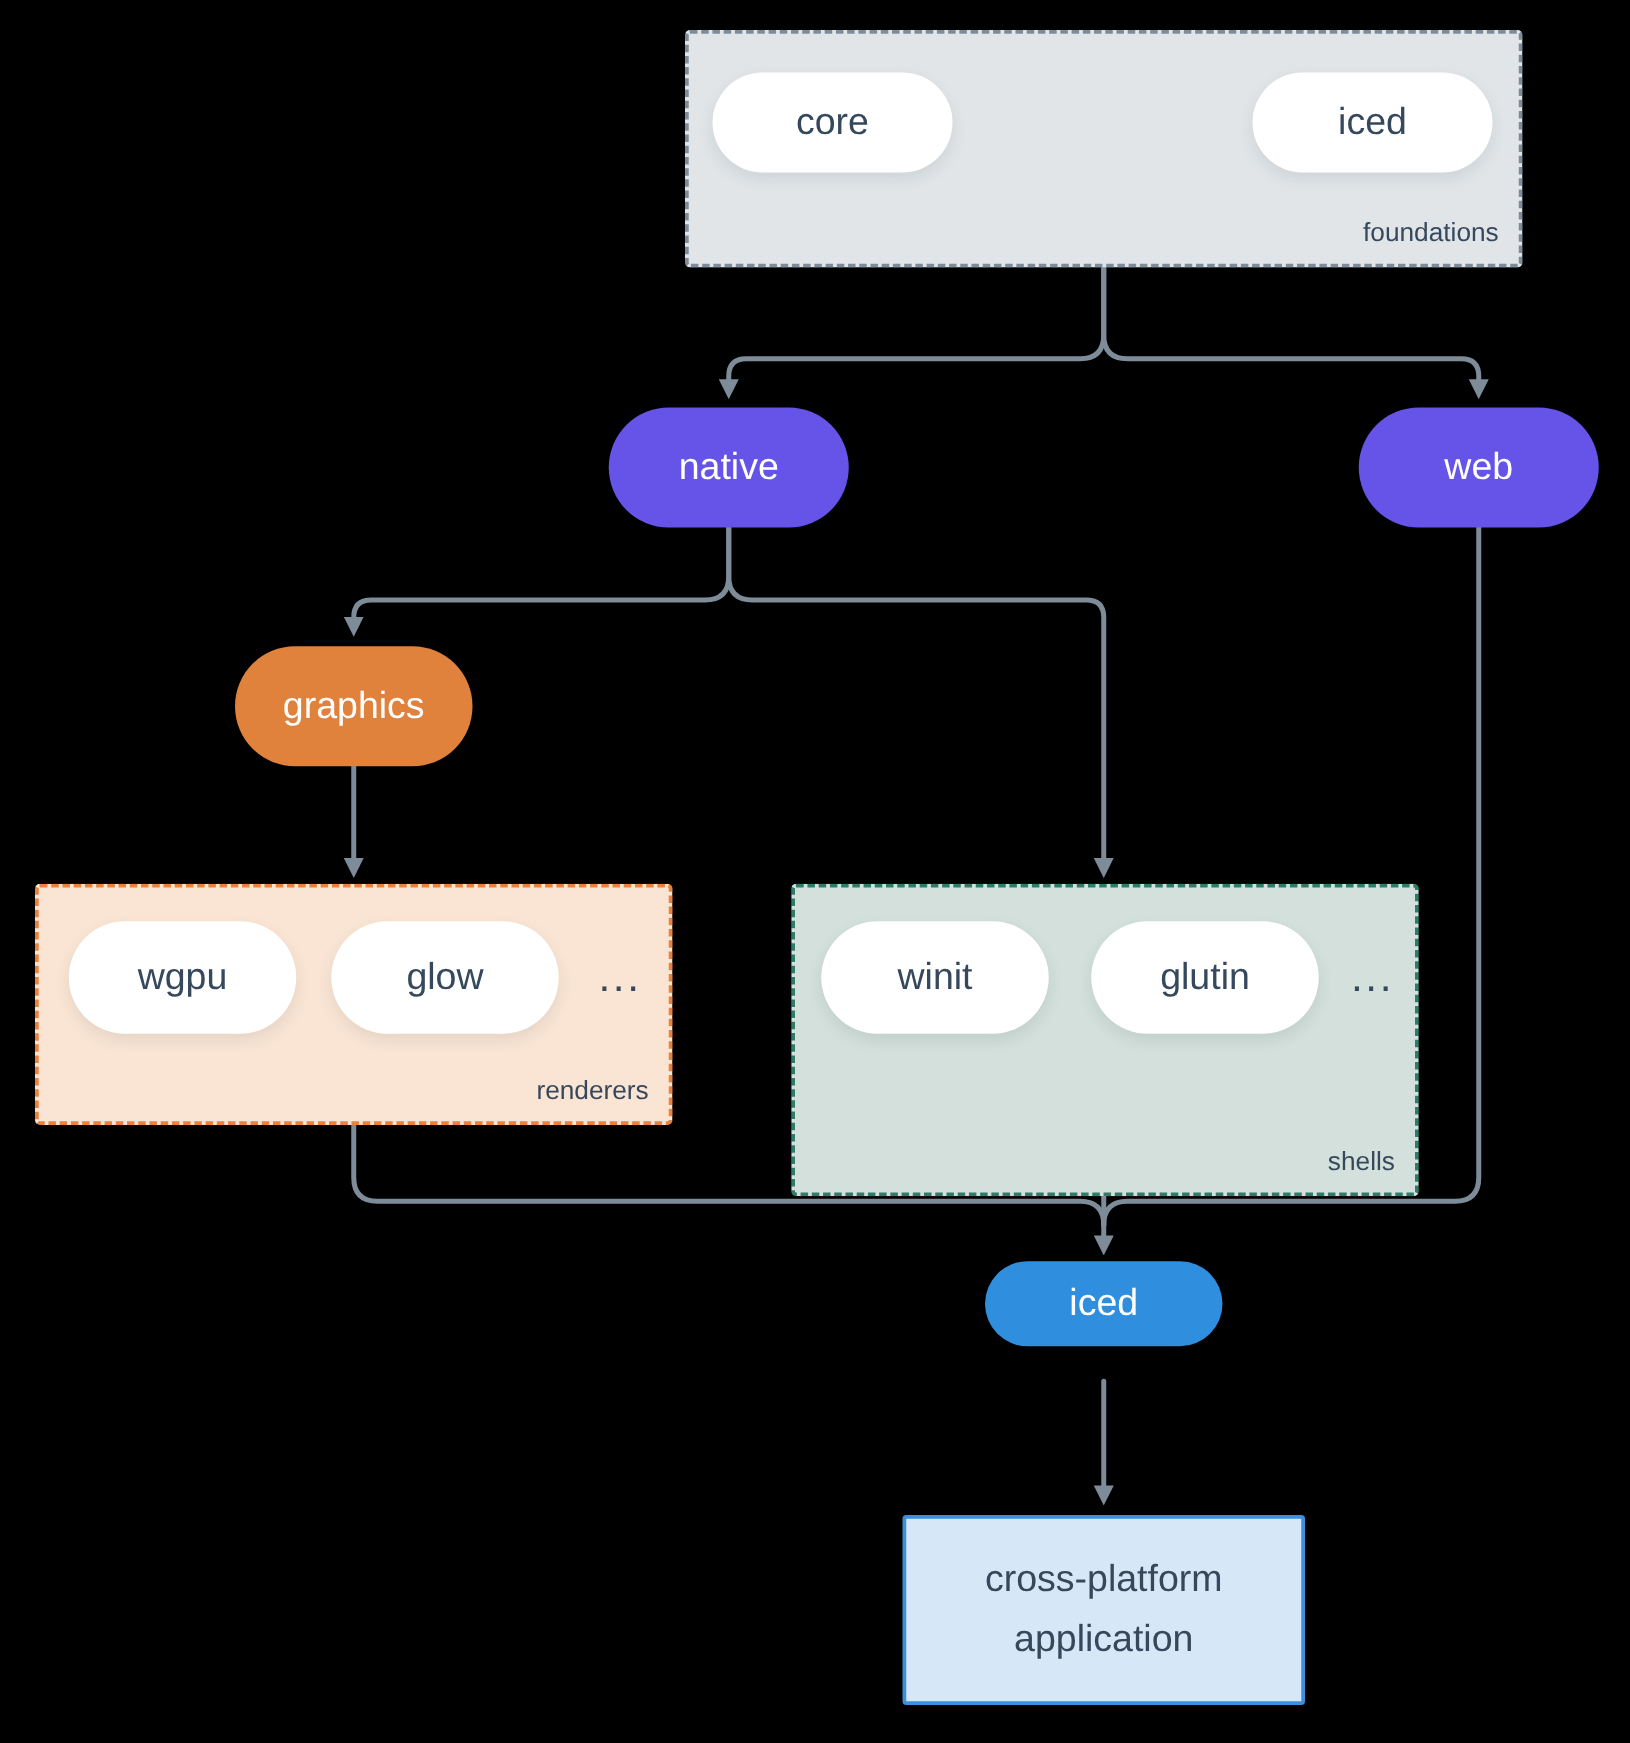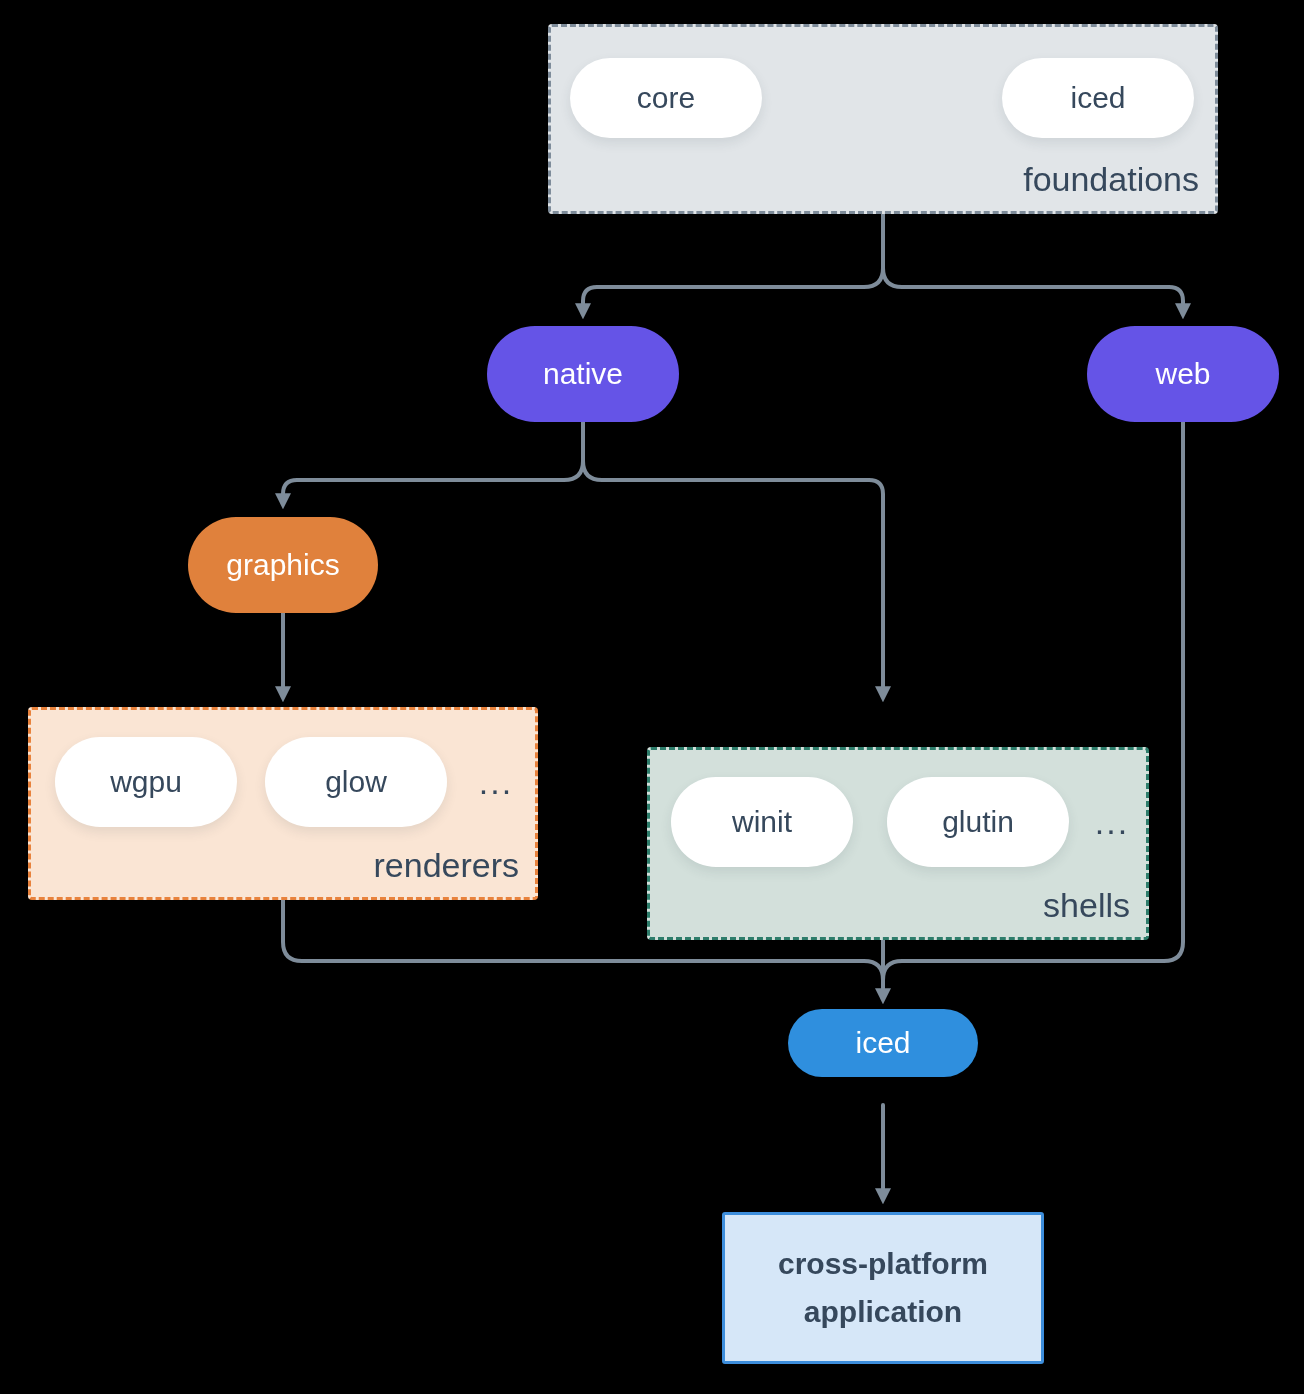--- a/index.html
+++ b/index.html
@@ -45,29 +45,28 @@
     background:var(--foundations-fill);
     border:3px dashed var(--foundations-border);
     padding-left:28px;
   }
   .group-box.renderers{
     left:28px;top:707px;width:510px;height:193px;
     background:var(--renderers-fill);
     border:3px dashed var(--renderers-border);
   }
   .group-box.shells{
-    left:647px;top:707px;width:502px;height:193px;
+    left:633px;top:707px;width:502px;height:250px;
     background:var(--shells-fill);
     border:3px dashed var(--shells-border);
-    margin-top:40px;
   }
   .group-label{
     position:absolute;
     right:16px;bottom:12px;
-    font-size:34px;
+    font-size:21px;
     color:var(--dark-text);
   }
 
   .pill{
     position:absolute;
     display:flex;align-items:center;justify-content:center;
     border-radius:999px;
     font-size:30px;
   }
   .pill.white{
@@ -114,21 +113,20 @@
     position:absolute;
     left:722px;top:1212px;width:322px;height:152px;
     background:var(--app-fill);
     border:3px solid var(--app-border);
     border-radius:3px;
     display:flex;flex-direction:column;align-items:center;justify-content:center;
     color:var(--dark-text);
     font-size:30px;
     line-height:48px;
     text-align:center;
-    font-weight:bold;
   }
 </style>
 </head>
 <body>
 
 <div class="stage">
 
   <svg class="connectors" viewBox="0 0 1304 1394" xmlns="http://www.w3.org/2000/svg">
     <defs>
       <marker id="arrow" viewBox="0 0 12 12" refX="2" refY="6" markerWidth="16" markerHeight="16" markerUnits="userSpaceOnUse" orient="auto">

